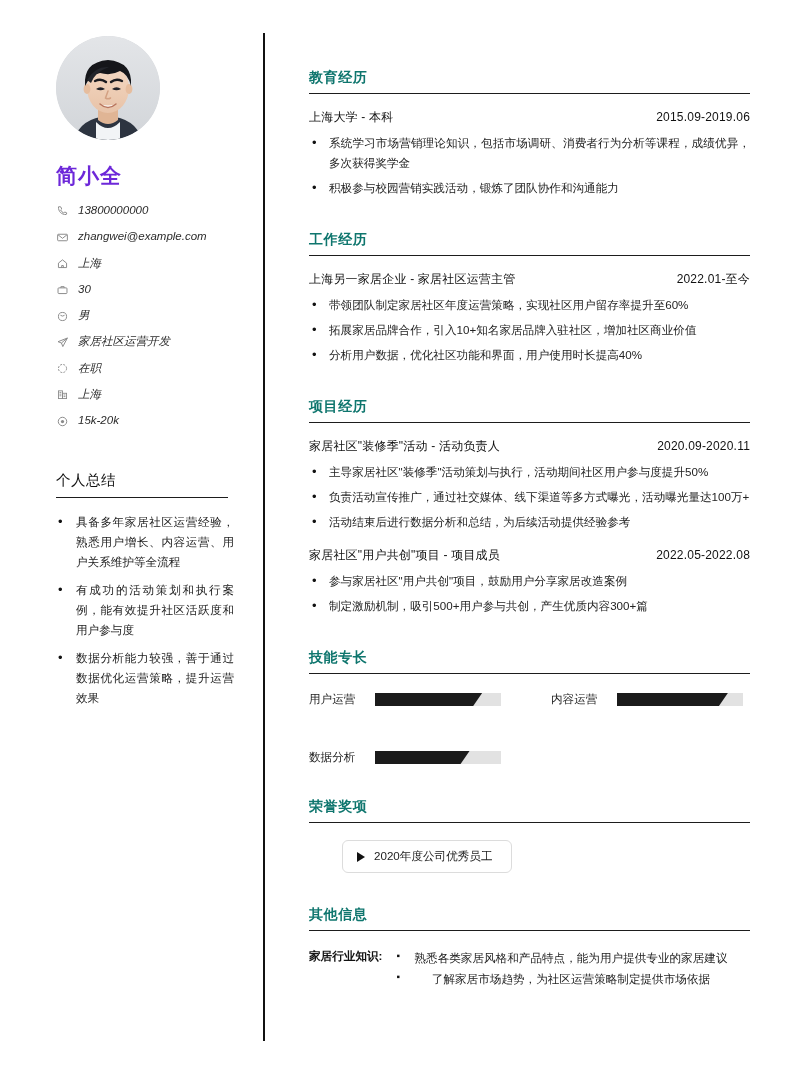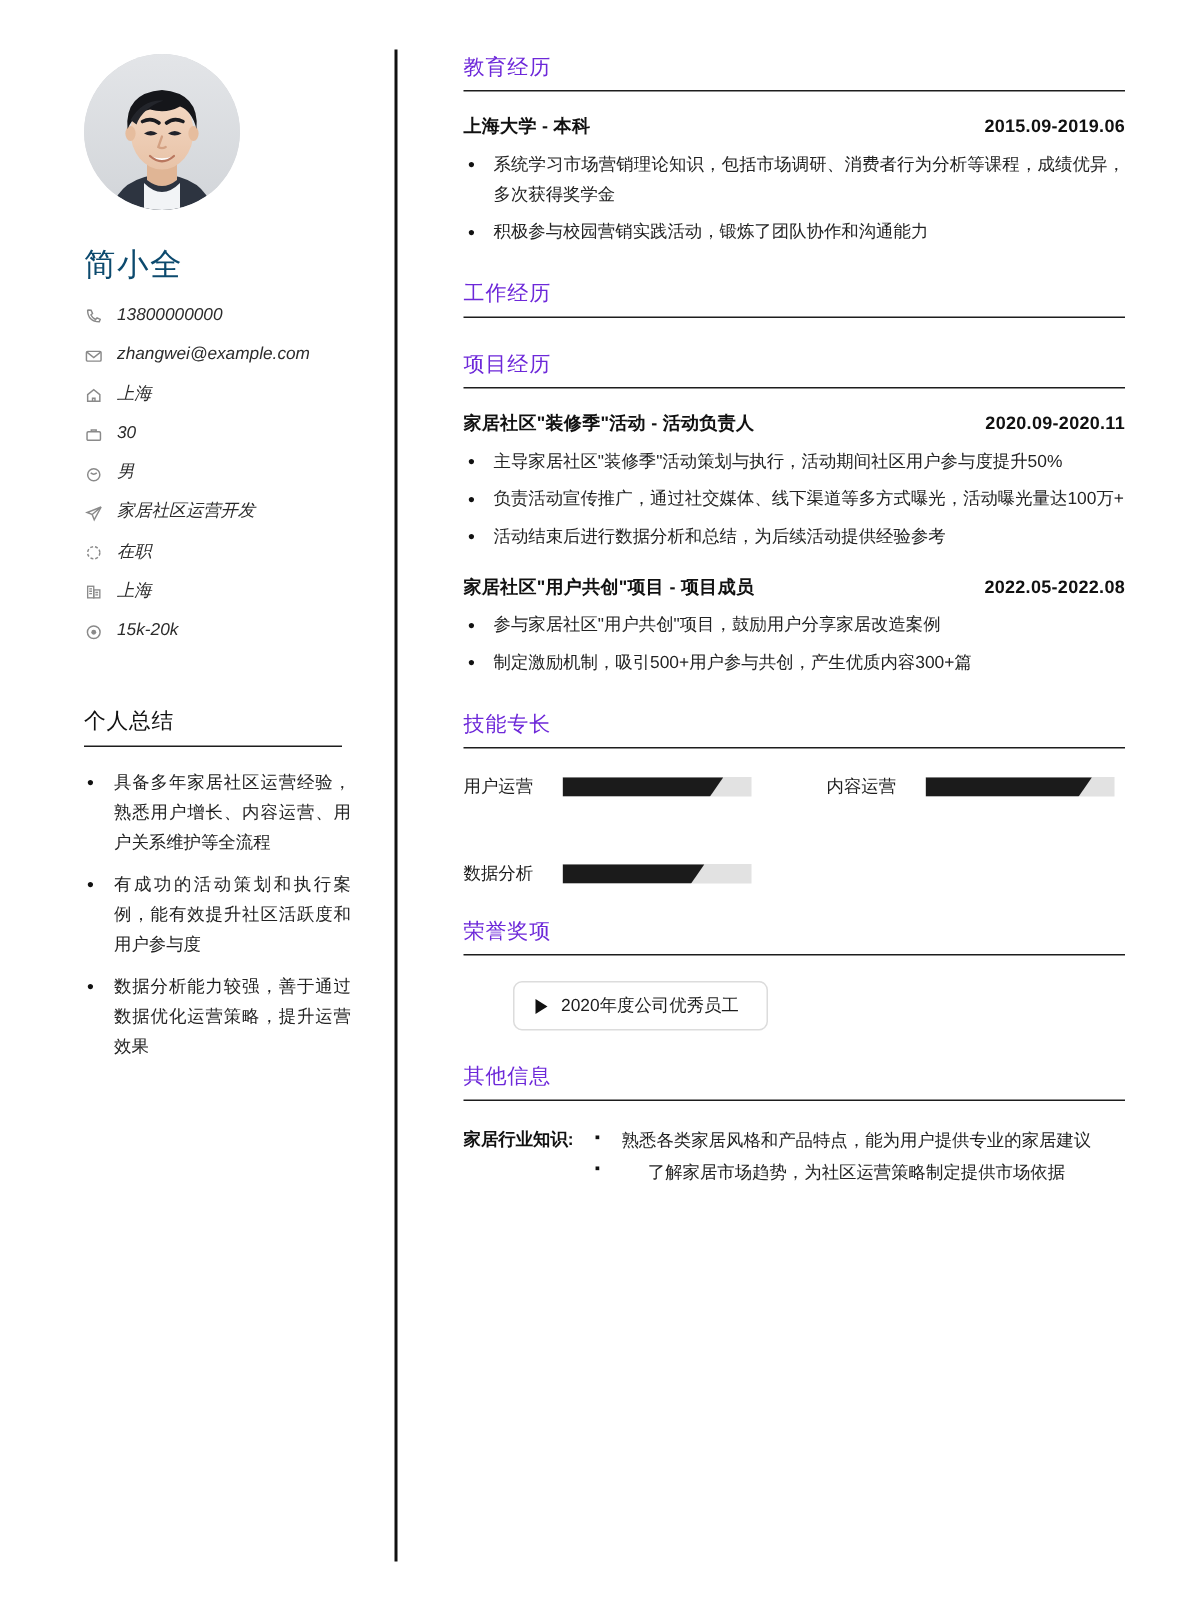--- a/index.html
+++ b/index.html
@@ -28,22 +28,22 @@
   }
   .avatar-wrap { width: 104px; height: 104px; margin: 8px 0 0 8px; }
   .avatar {
     width: 104px; height: 104px; border-radius: 50%;
     overflow: hidden; position: relative;
     background: #d8dade;
   }
   .avatar svg { display: block; width: 104px; height: 104px; }
 
   .person-name {
-    font-size: 21px; font-weight: normal; letter-spacing: 1px;
-    margin: 22px 0 0 8px; color: #0c4a6e;
+    font-size: 21px; font-weight: bold; letter-spacing: 1px;
+    margin: 22px 0 0 8px; color: #6d28d9;
   }
 
   .contact-list { margin: 14px 0 0 8px; font-style: italic; }
   .contact-row {
     display: flex; align-items: center;
     gap: 9px;
     font-size: 11.5px; color: #2b2b2b;
     margin-bottom: 12.5px;
     line-height: 1.2;
   }
@@ -76,30 +76,31 @@
     font-size: 13px; color: #111;
   }
 
   
   .main {
     flex: 1 1 auto;
     padding: 36px 44px 0 46px;
   }
   .sec { margin-bottom: 22px; }
   .sec-heading {
-    font-size: 14px; font-weight: normal; color: #6d28d9;
+    font-size: 14px; font-weight: bold; color: #0f766e;
     padding-bottom: 6px;
     border-bottom: 1.5px solid #1d1d1d;
     letter-spacing: 0.6px;
+    margin-top: 33px;
   }
   .entry { margin-top: 15px; }
   .entry:first-of-type { margin-top: 16px; }
   .entry-head {
     display: flex; justify-content: space-between; align-items: baseline;
-    font-size: 12px; font-weight: bold; color: #111;
+    font-size: 12px; font-weight: normal; color: #111;
     margin-bottom: 7px;
     gap: 12px;
   }
   .entry-title { letter-spacing: 0.2px; }
   .entry-date { white-space: nowrap; letter-spacing: 0.2px; }
   .pts { margin: 0; }
   .pts li {
     list-style: none; position: relative;
     padding-left: 20px;
     font-size: 11.6px; line-height: 1.75;
@@ -346,20 +347,31 @@
           <li>系统学习市场营销理论知识，包括市场调研、消费者行为分析等课程，成绩优异，多次获得奖学金</li>
           <li>积极参与校园营销实践活动，锻炼了团队协作和沟通能力</li>
         </ul>
       </div>
     </section>
 
     <section class="sec">
       <div class="sec-heading">工作经历</div>
 
 
+      <div class="entry">
+        <div class="entry-head">
+          <span class="entry-title">上海另一家居企业 - 家居社区运营主管</span>
+          <span class="entry-date">2022.01-至今</span>
+        </div>
+        <ul class="pts">
+          <li>带领团队制定家居社区年度运营策略，实现社区用户留存率提升至60%</li>
+          <li>拓展家居品牌合作，引入10+知名家居品牌入驻社区，增加社区商业价值</li>
+          <li>分析用户数据，优化社区功能和界面，用户使用时长提高40%</li>
+        </ul>
+      </div>
     </section>
 
     <section class="sec">
       <div class="sec-heading">项目经历</div>
 
       <div class="entry">
         <div class="entry-head">
           <span class="entry-title">家居社区"装修季"活动 - 活动负责人</span>
           <span class="entry-date">2020.09-2020.11</span>
         </div>

